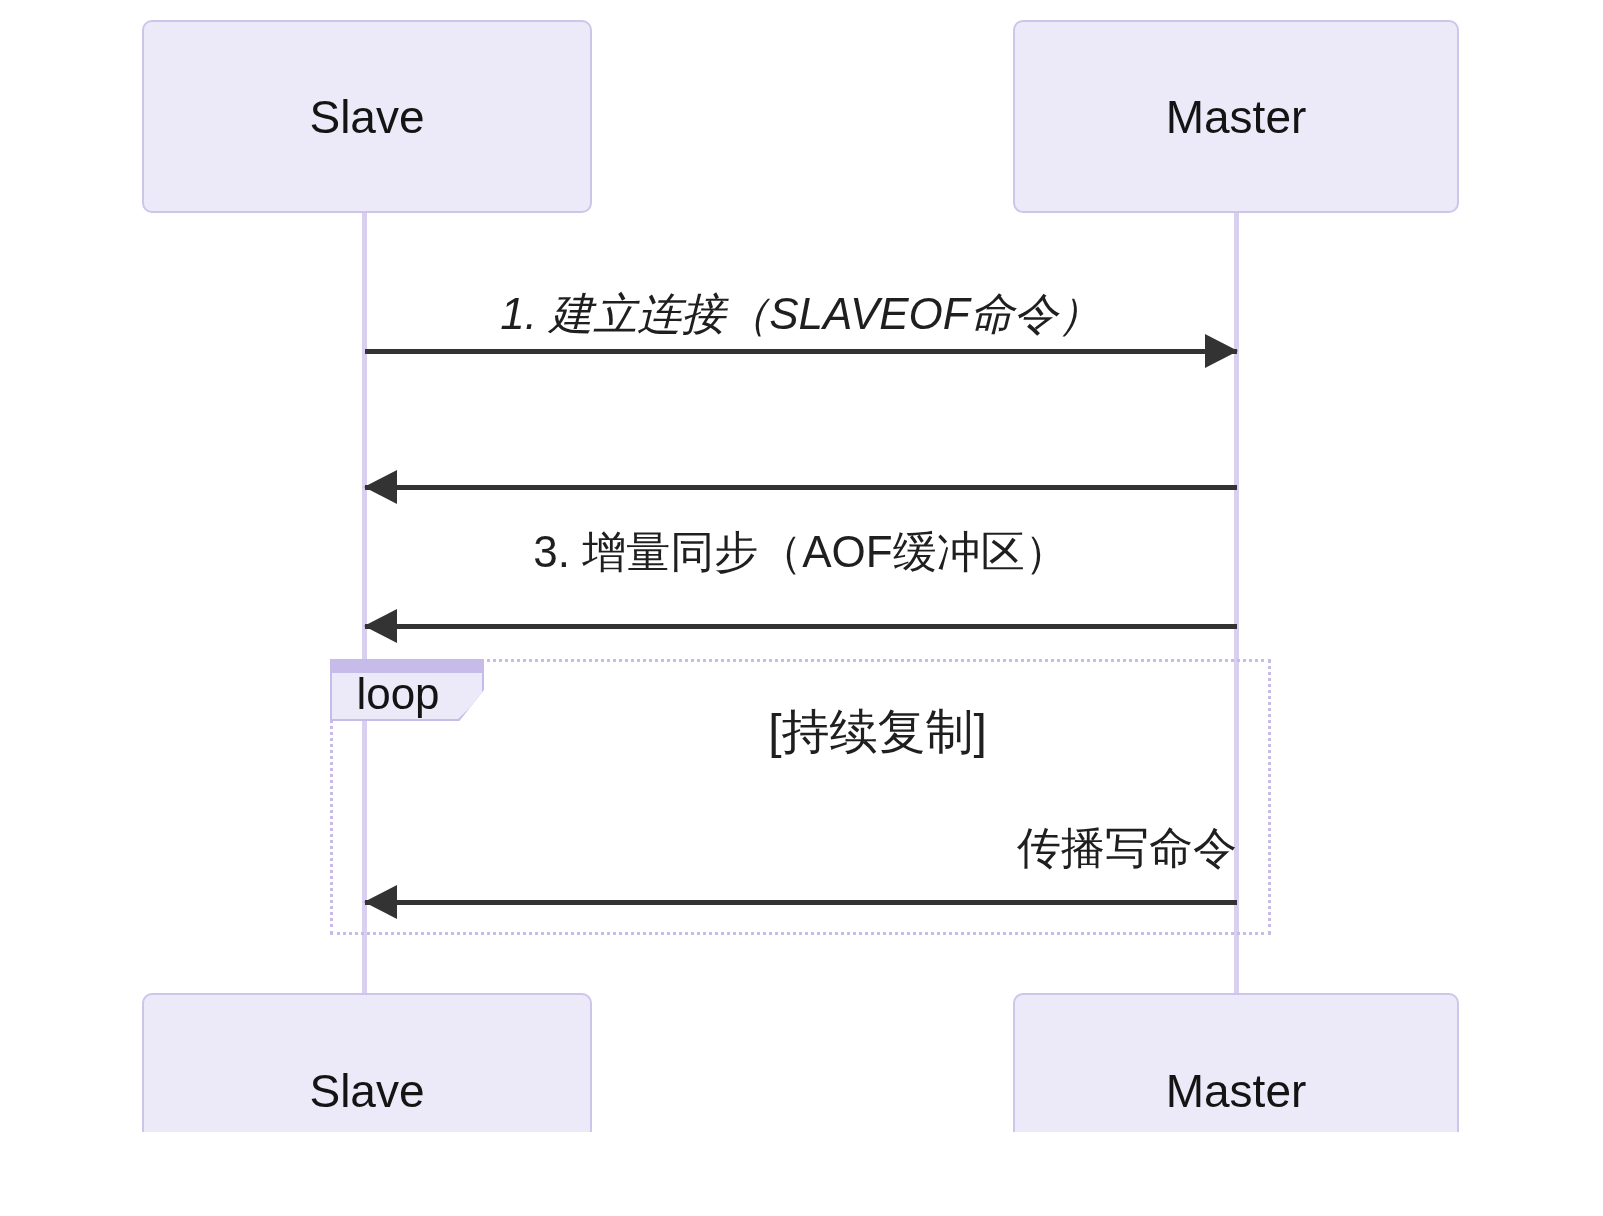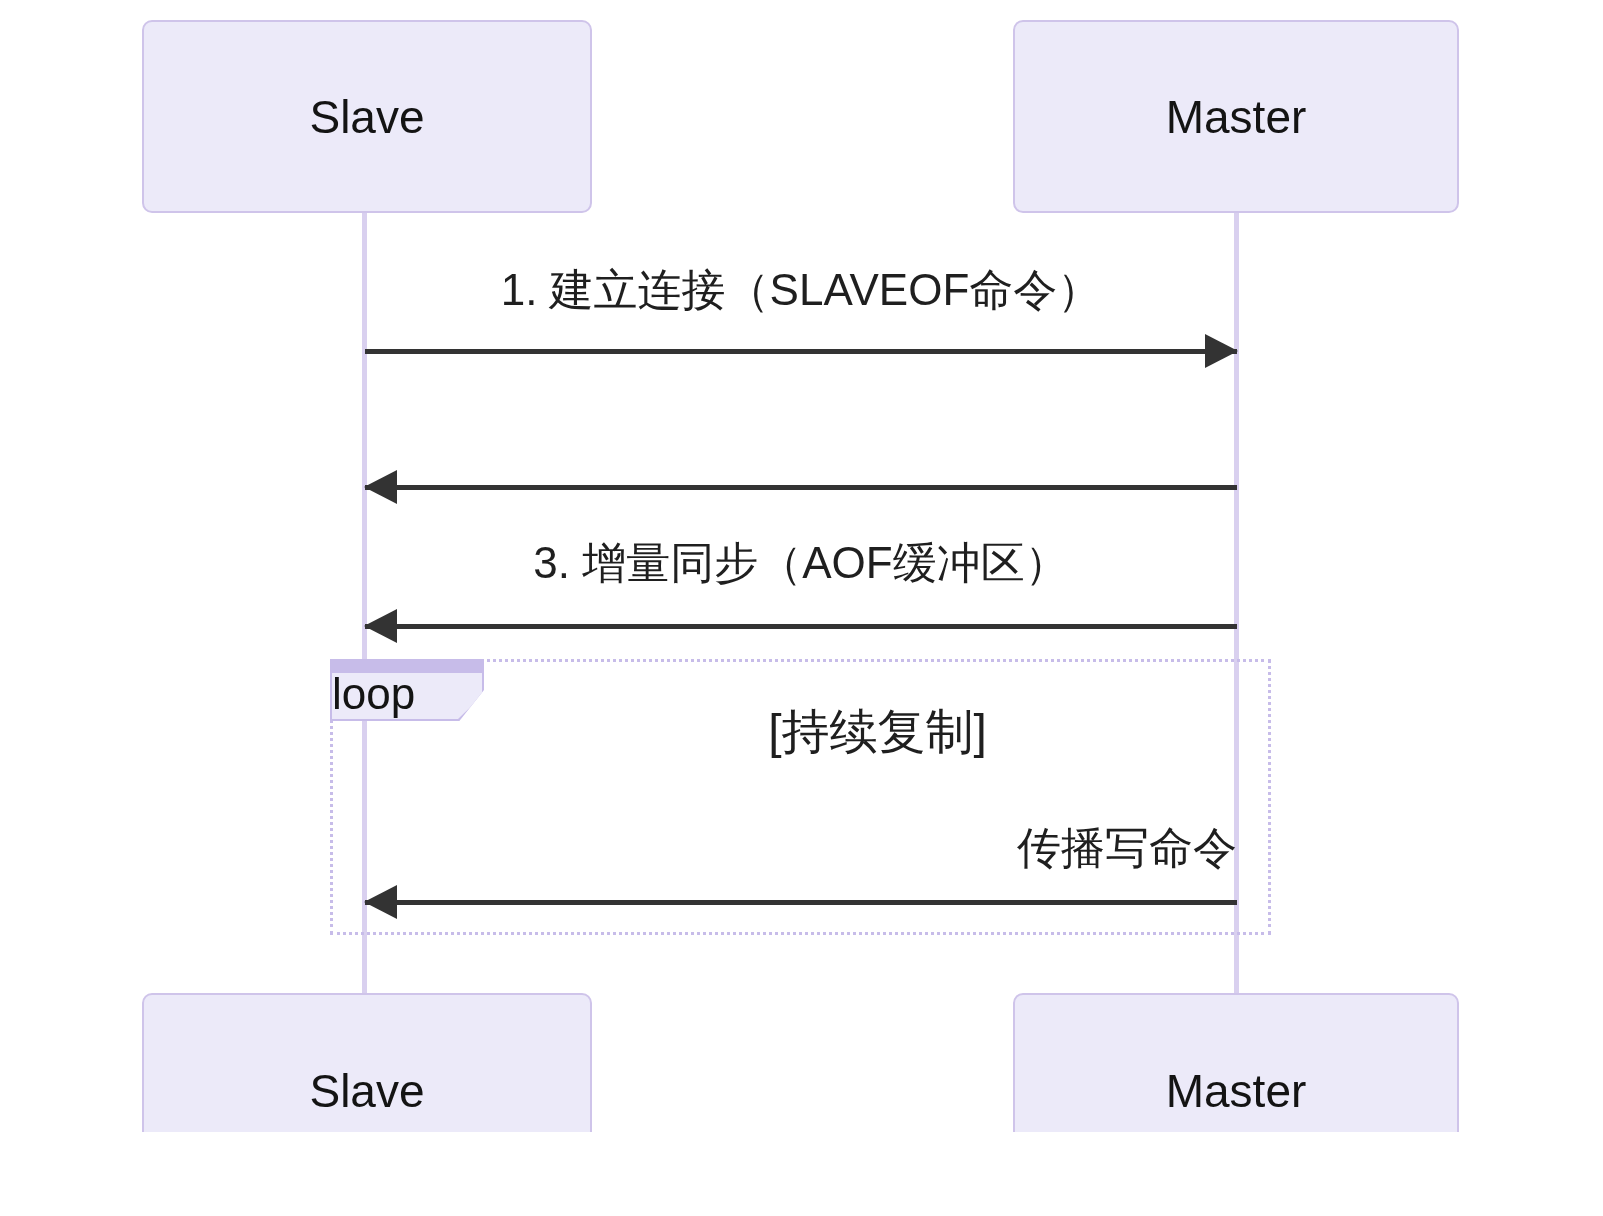--- a/index.html
+++ b/index.html
@@ -57,23 +57,23 @@
   .msg-text{
     position:absolute;
     left:365px;
     width:872px;
     text-align:center;
     font-size:44px;
     line-height:1.2;
     color:var(--text);
     white-space:nowrap;
   }
-  .t1{top:264px;}
+  .t1{top:288px;font-style:italic;}
   .t2{top:409px;}
-  .t3{top:537px;}
+  .t3{top:526px;}
   .t4{top:822px;text-align:right;}
 
   
   .arrow{
     position:absolute;
     left:365px;
     width:872px;
     height:5px;
     background:var(--arrow);
   }
@@ -115,21 +115,21 @@
     clip-path:polygon(0 0,100% 0,100% 50%,84% 100%,0 100%);
     background:var(--loop-border);
   }
   .loop-label .inner{
     position:absolute;
     inset:2px;
     clip-path:polygon(0 0,100% 0,100% 50%,84% 100%,0 100%);
     background:var(--loop-label-fill);
     display:flex;
     align-items:center;
-    justify-content:flex-start;
+    justify-content:center;
     padding-right:18px;
     padding-bottom:4px;
     font-size:44px;
     color:#141414;
     margin-top:12px;
   }
   .loop-condition{
     position:absolute;
     left:484px;
     top:700px;

